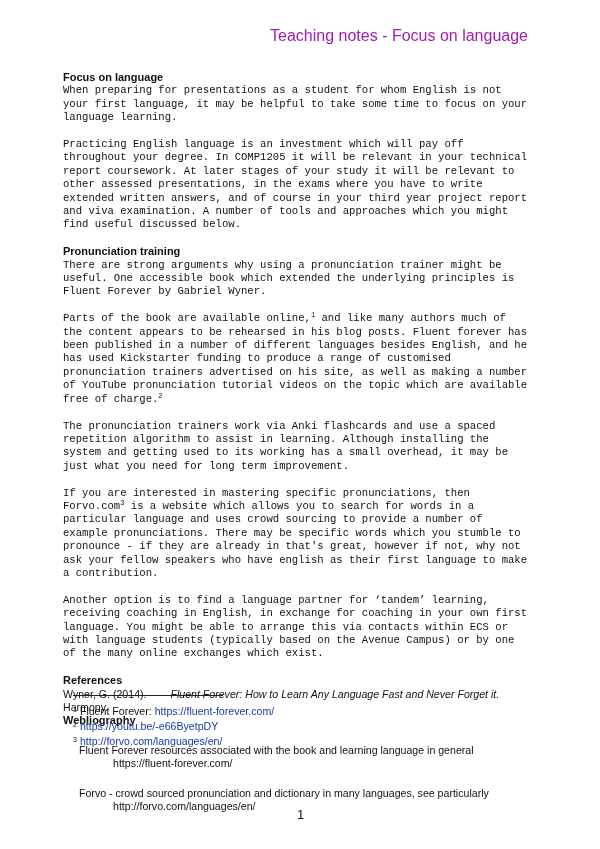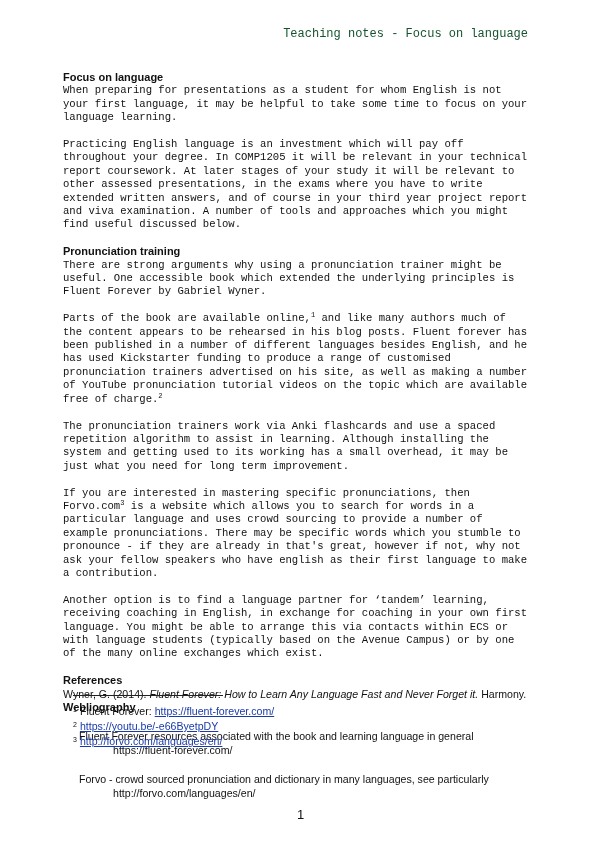--- a/index.html
+++ b/index.html
@@ -1,28 +1,28 @@
 <!DOCTYPE html>
 <html><head>
 <meta charset="utf-8">
 <style>
   html, body { margin: 0; padding: 0; background: #ffffff; }
   body { width: 600px; height: 849px; position: relative; overflow: hidden;
          font-family: "Liberation Sans", sans-serif; color: #111; }
-  .header-title { position: absolute; right: 72px; top: 27px; font-size: 12px; color: #14532d; font-family: Liberation Mono, monospace; }
+  .header-title { position: absolute; right: 72px; top: 27px; font-size: 16px; color: #a21caf; }
   .content { position: absolute; left: 63px; top: 71px; width: 465px; font-size: 10.6px; line-height: 13.4px; }
   .content h3 { font-size: 11px; font-weight: bold; margin: 0; line-height: 13.4px; }
   .content p { margin: 0 0 13.4px 0; font-family: Liberation Mono, monospace; }
   sup { font-size: 7px; line-height: 0; vertical-align: 4px; }
   .ref { margin: 0; }
-  .ref i { font-style: italic; }
+  .ref i { font-style: italic; margin-left: 21px; }
   .web { margin: 16px; padding-left: 34px; text-indent: -34px; }
   .footrule { position: absolute; left: 73px; top: 695px; width: 150px; border-top: 1px solid #222; }
   .footnotes { position: absolute; left: 73px; top: 703px; font-size: 10.6px; line-height: 13px; }
-  .footnotes a { color: #1a3aa8; text-decoration: underline; }
+  .footnotes a { color: #1a3aa8; }
   .fn-num { font-size: 7px; vertical-align: 3px; margin-right: 3px; }
   .page-number { position: absolute; left: 297px; top: 807px; font-size: 13px; }
 </style>
 </head>
 <body>
 
 <div class="header-title">Teaching notes - Focus on language</div>
 
 <div class="content">
   <h3>Focus on language</h3>

